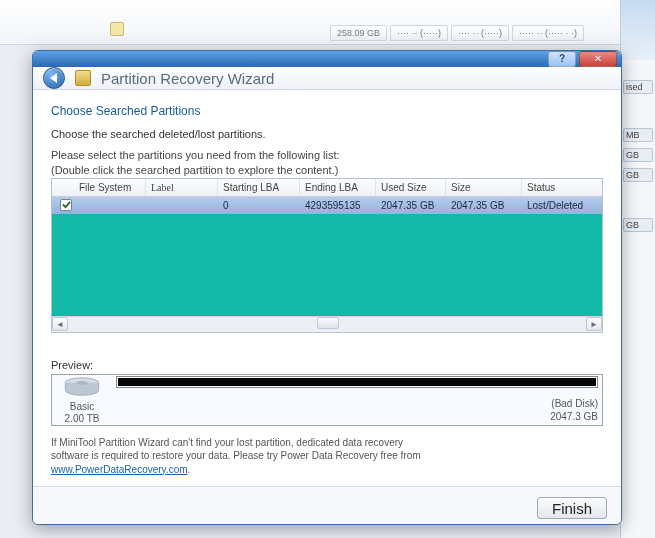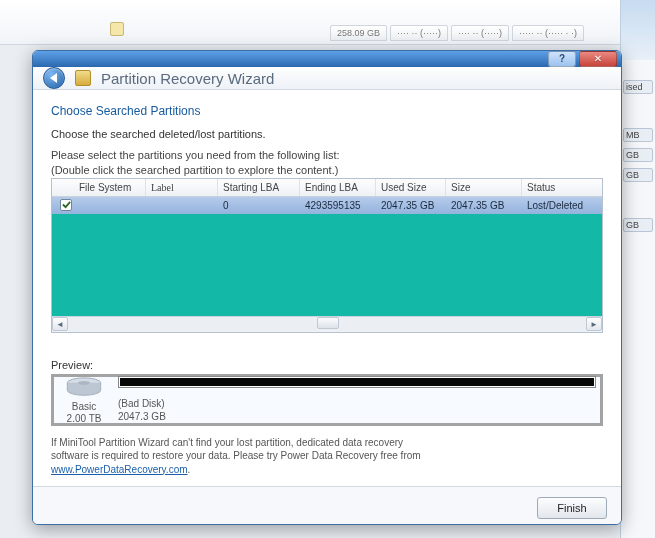--- a/index.html
+++ b/index.html
@@ -216,21 +216,21 @@
   .sb-track { flex: 1; height: 14px; position: relative; background: #ebeef2; }
   .sb-thumb {
     position: absolute; top: 0;
     height: 12px;
     background: linear-gradient(#fbfcfd, #dde3ea);
     border: 1px solid #bfc8d3;
     border-radius: 2px;
   }
   .preview-label { margin-top: 26px; margin-bottom: 3px; color: #333; }
   .preview {
-    border: 3px solid #a3a3a3;
+    border: 1px solid #a3a3a3;
     height: 52px;
     background: #f7fafe;
     display: flex;
     align-items: center;
     padding: 4px;
     gap: 8px;
   }
   .disk-icon {
     width: 52px;
     text-align: center;
@@ -246,38 +246,38 @@
     border: 1px solid #888;
     height: 12px;
     background: #fff;
     padding: 1px;
   }
   .bar-inner {
     height: 100%;
     width: 100%;
     background: #070707;
   }
-  .bar-labels { font-size: 10px; color: #555; line-height: 1.25; margin-top: 10px; }
+  .bar-labels { font-size: 10px; color: #555; line-height: 1.25; margin-top: 10px; text-align: right; }
   .infotext { margin-top: 10px; font-size: 10px; color: #555; line-height: 1.35; }
   .infotext a { color: #1b5fab; text-decoration: underline; text-align: center; }
   .footer {
     border-top: 1px solid #d2d9e2;
     padding: 10px 14px;
     display: flex;
     justify-content: flex-end;
     gap: 8px;
     background: #f6f8fb;
   }
   .btn {
     min-width: 70px;
     height: 22px;
     background: linear-gradient(#fdfdfe, #e2e6eb);
     border: 1px solid #9da9b7;
     border-radius: 3px;
-    font-size: 11px;
+    font-size: 15px;
     color: #222;
     cursor: default;
     padding: 0 12px;
   }
   .tri { font-size: 8px; color: #5c6b7c; }
 </style>
 </head>
 <body>
 
 <div class="bg-top"></div>

